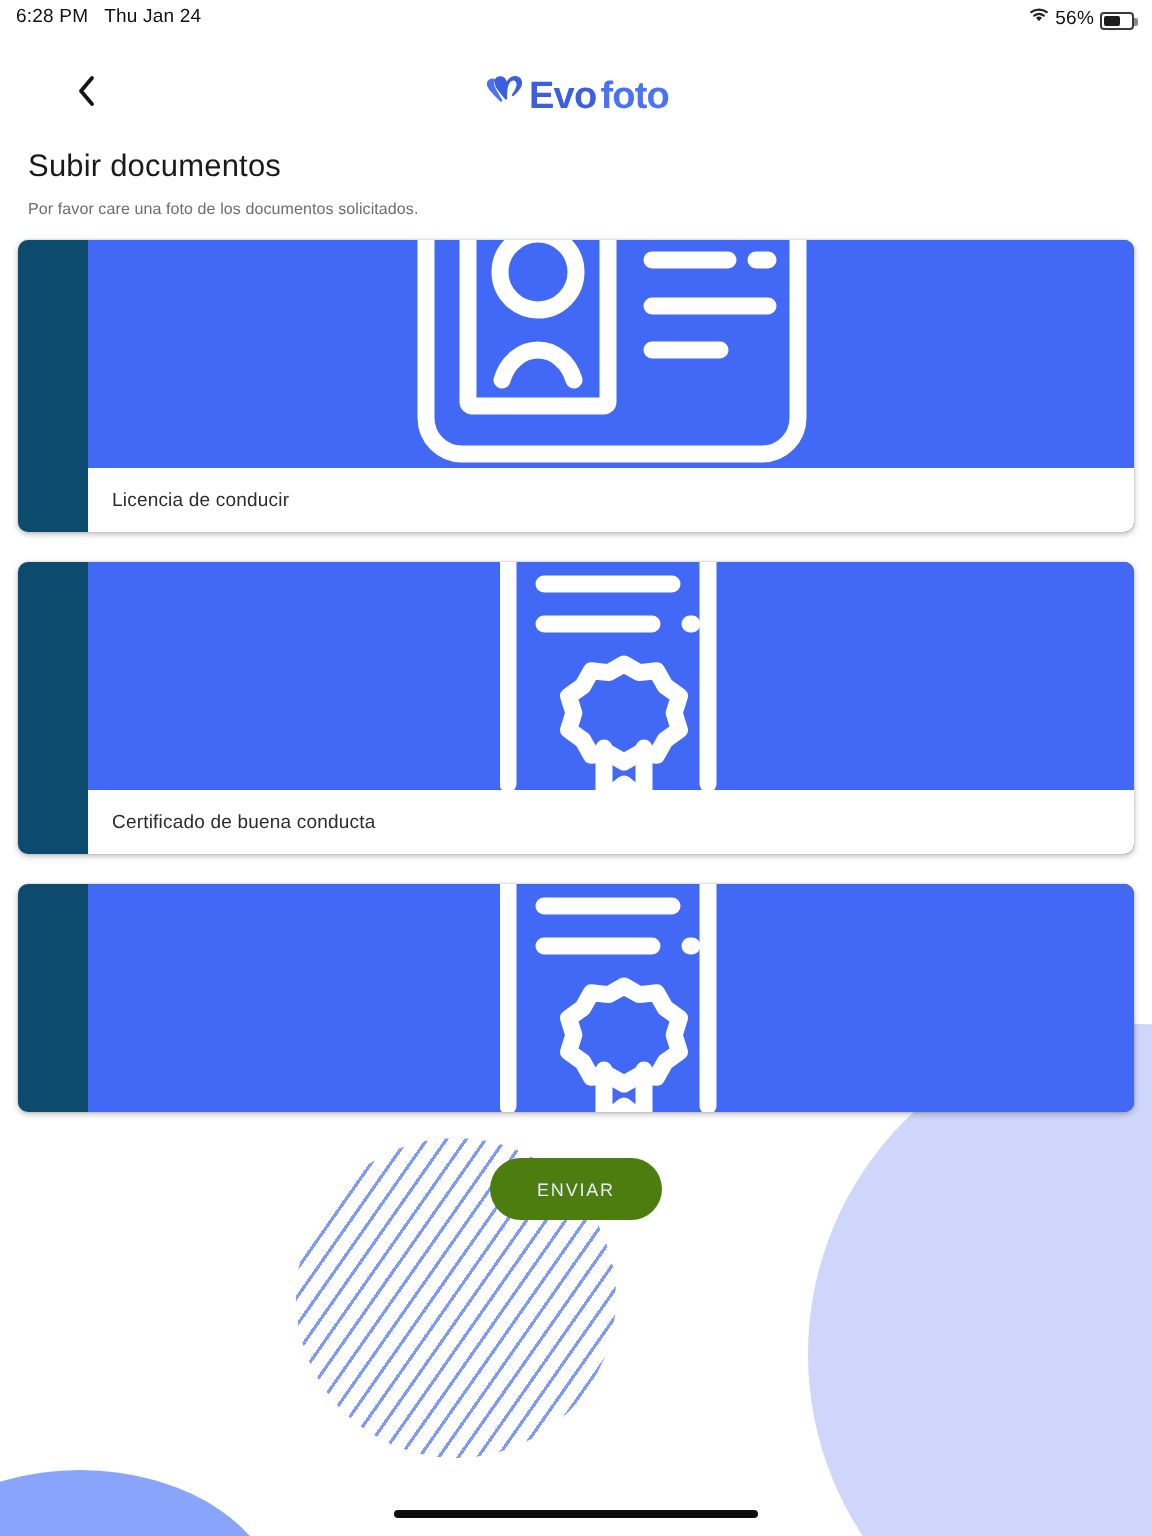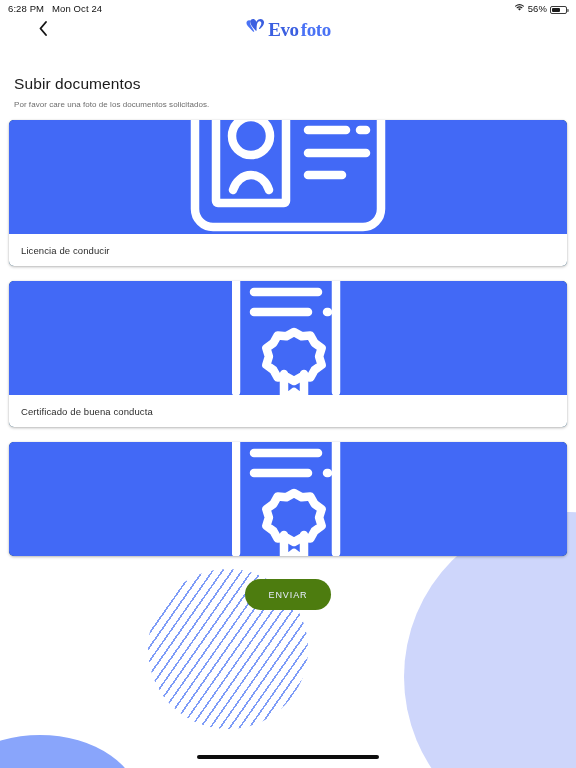--- a/index.html
+++ b/index.html
@@ -93,23 +93,22 @@
     background: #1d1d1d;
     border-radius: 1px;
   }
 
   
   .nav-bar {
     position: relative;
     z-index: 5;
     height: 44px;
     display: flex;
-    align-items: flex-start;
+    align-items: flex-end;
     padding: 0 30px;
-    font-family: Liberation Serif, serif;
   }
   .back-btn {
     width: 26px; height: 26px;
     display: flex; align-items: center; justify-content: center;
     cursor: pointer;
     color: #1b1b1b;
   }
   .brand {
     position: absolute;
     left: 0; right: 0;
@@ -155,20 +154,21 @@
     display: flex;
     flex-direction: column;
     gap: 15px;
   }
   .doc-card {
     background: #0c4a6e;
     border-radius: 5px;
     box-shadow: 0 1px 3px rgba(0,0,0,.28), 0 0 1px rgba(0,0,0,.18);
     overflow: hidden;
     cursor: pointer;
+    padding-left: 35px;
   }
   .doc-img {
     height: 114px;
     background: #4269f6;
     display: flex;
     align-items: flex-end;
     justify-content: center;
     overflow: hidden;
   }
   .doc-img svg { display: block; }
@@ -222,21 +222,21 @@
 
 <div class="bg-layer">
   <div class="circle-lavender"></div>
   <div class="circle-stripes"></div>
   <div class="circle-blue-bl"></div>
 </div>
 
 <div class="status-bar">
   <div class="status-left">
     <span>6:28 PM</span>
-    <span>Mon Oct 24</span>
+    <span>Thu Jan 24</span>
   </div>
   <div class="status-right">
     <span>
       <svg width="11" height="9" viewBox="0 0 11 9">
         <path d="M5.5 7.6 L7 5.9 A2.4 2.4 0 0 0 4 5.9 Z" fill="#222"></path>
         <path d="M1.6 3.1 A6.4 6.4 0 0 1 9.4 3.1" stroke="#222" stroke-width="1.1" fill="none" stroke-linecap="round"></path>
         <path d="M3.1 4.8 A4.1 4.1 0 0 1 7.9 4.8" stroke="#222" stroke-width="1.1" fill="none" stroke-linecap="round"></path>
       </svg>
     </span>
     <span>56%</span>

